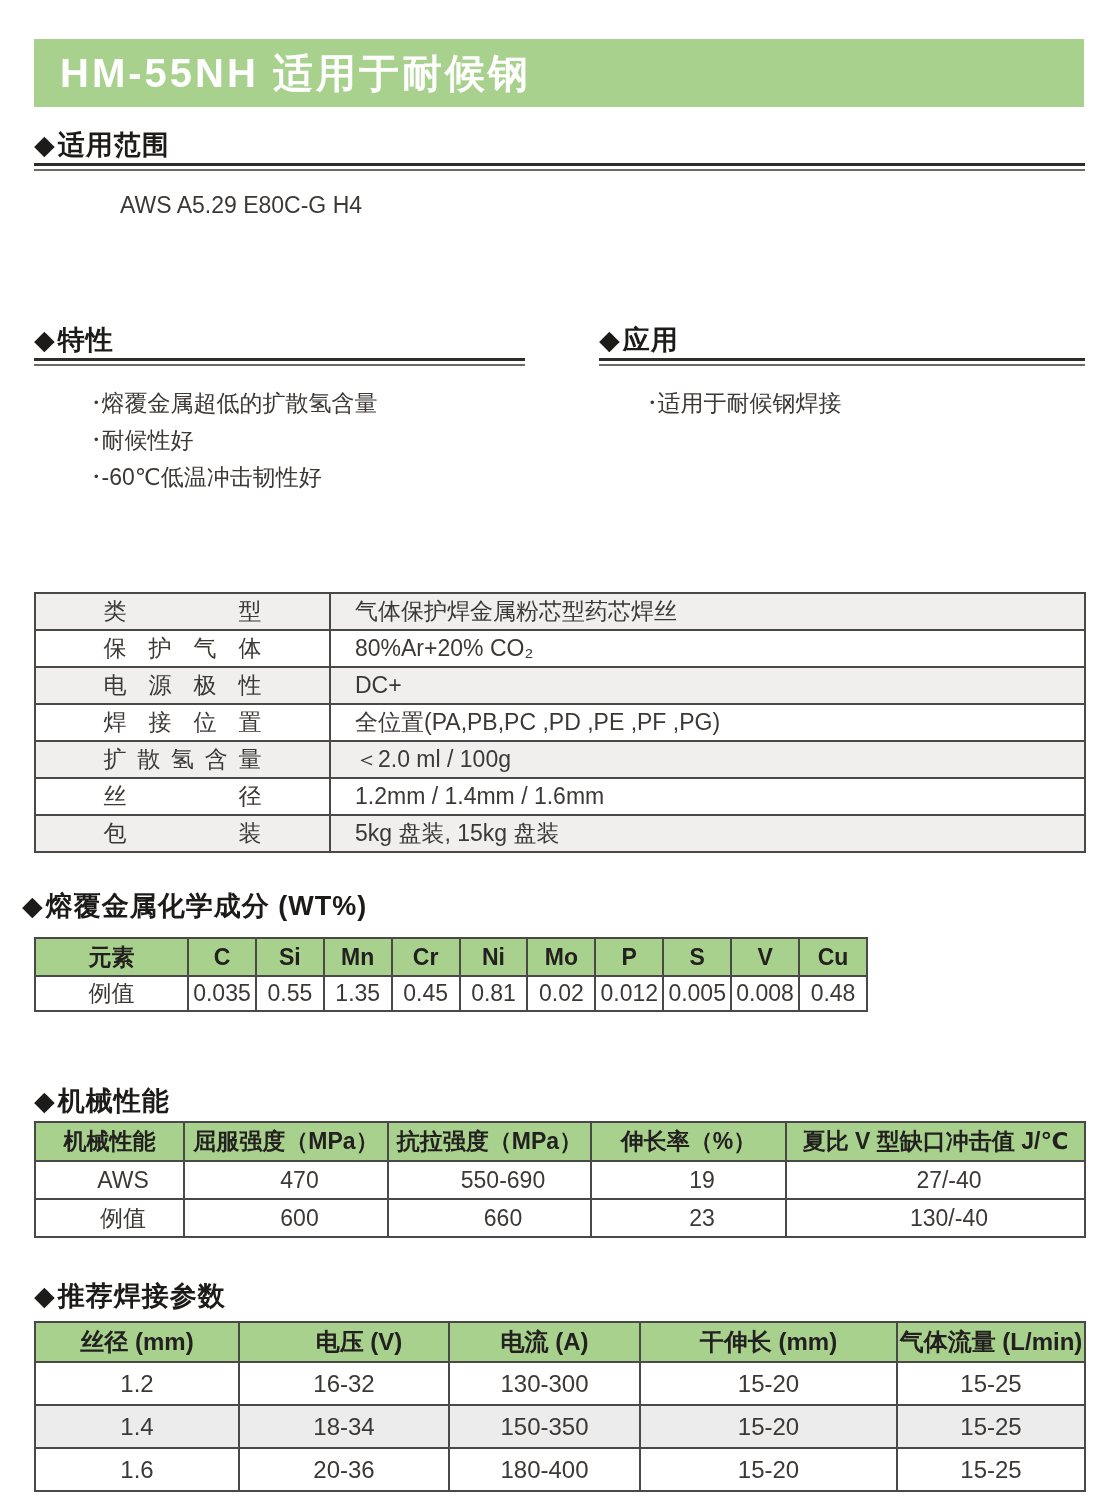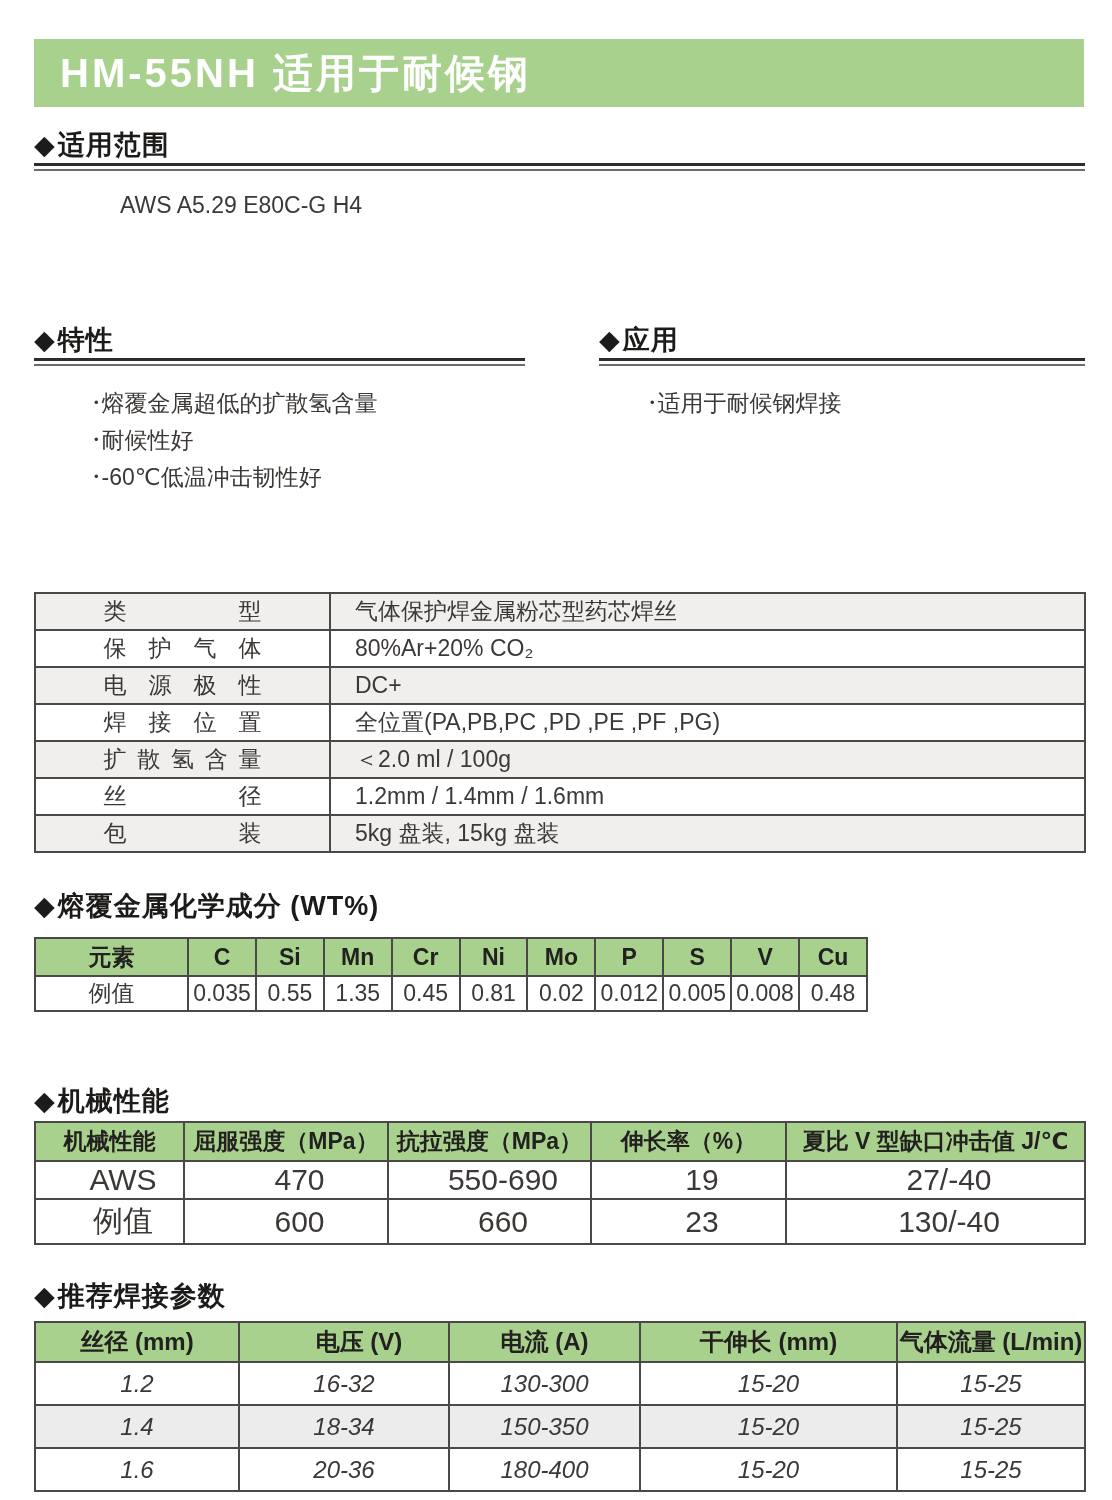--- a/index.html
+++ b/index.html
@@ -48,27 +48,27 @@
   
   .chem-table{left:34px;top:937px;width:834px;}
   .chem-table tr.hdr{height:38px;}
   .chem-table tr.dat{height:35px;}
   .chem-table th.first,.chem-table td.first{width:149px;}
   .chem-table td{font-size:23px;text-align:center;}
   
   .mech-table{left:34px;top:1121px;width:1052px;}
   .mech-table tr.hdr{height:39px;}
   .mech-table tr.dat{height:38px;}
-  .mech-table td{font-size:30px;text-align:center;padding-left:28px;}
+  .mech-table td{font-size:23px;text-align:center;padding-left:28px;}
   .mech-table .c0{width:145px;} .mech-table .c1{width:200px;}
   .mech-table .c2{width:199px;} .mech-table .c3{width:191px;}
   
   .weld-table{left:34px;top:1321px;width:1052px;}
   .weld-table tr.hdr{height:40px;}
-  .weld-table tr.dat{height:43px;font-style:italic;}
+  .weld-table tr.dat{height:43px;}
   .weld-table th{font-size:24px;margin-top:28px;}
   .weld-table td{font-size:24px;text-align:center;}
   .weld-table .c0{width:200px;} .weld-table .c1{width:176px;padding-left:31px;}
   .weld-table .c2{width:187px;} .weld-table .c3{width:253px;}
   .weld-table tr.shaded td{background:#ececec;}
 </style>
 </head>
 <body>
 
 <div class="page">
@@ -127,21 +127,21 @@
       <td class="spec-label"><span class="justified">丝径</span></td>
       <td class="spec-value">1.2mm / 1.4mm / 1.6mm</td>
     </tr>
     <tr>
       <td class="spec-label"><span class="justified">包装</span></td>
       <td class="spec-value">5kg 盘装, 15kg 盘装</td>
     </tr>
   </tbody>
     </table>
 
-  <div class="sec-head" style="left:34px;top:888px">
+  <div class="sec-head" style="left:22px;top:888px">
     <span class="diamond">◆</span><span>熔覆金属化学成分 (WT%)</span>
   </div>
   <table class="chem-table green-head">
     <tbody>
         <tr class="hdr">
       <th class="first">元素</th>
       <th>C</th>
       <th>Si</th>
       <th>Mn</th>
       <th>Cr</th>

